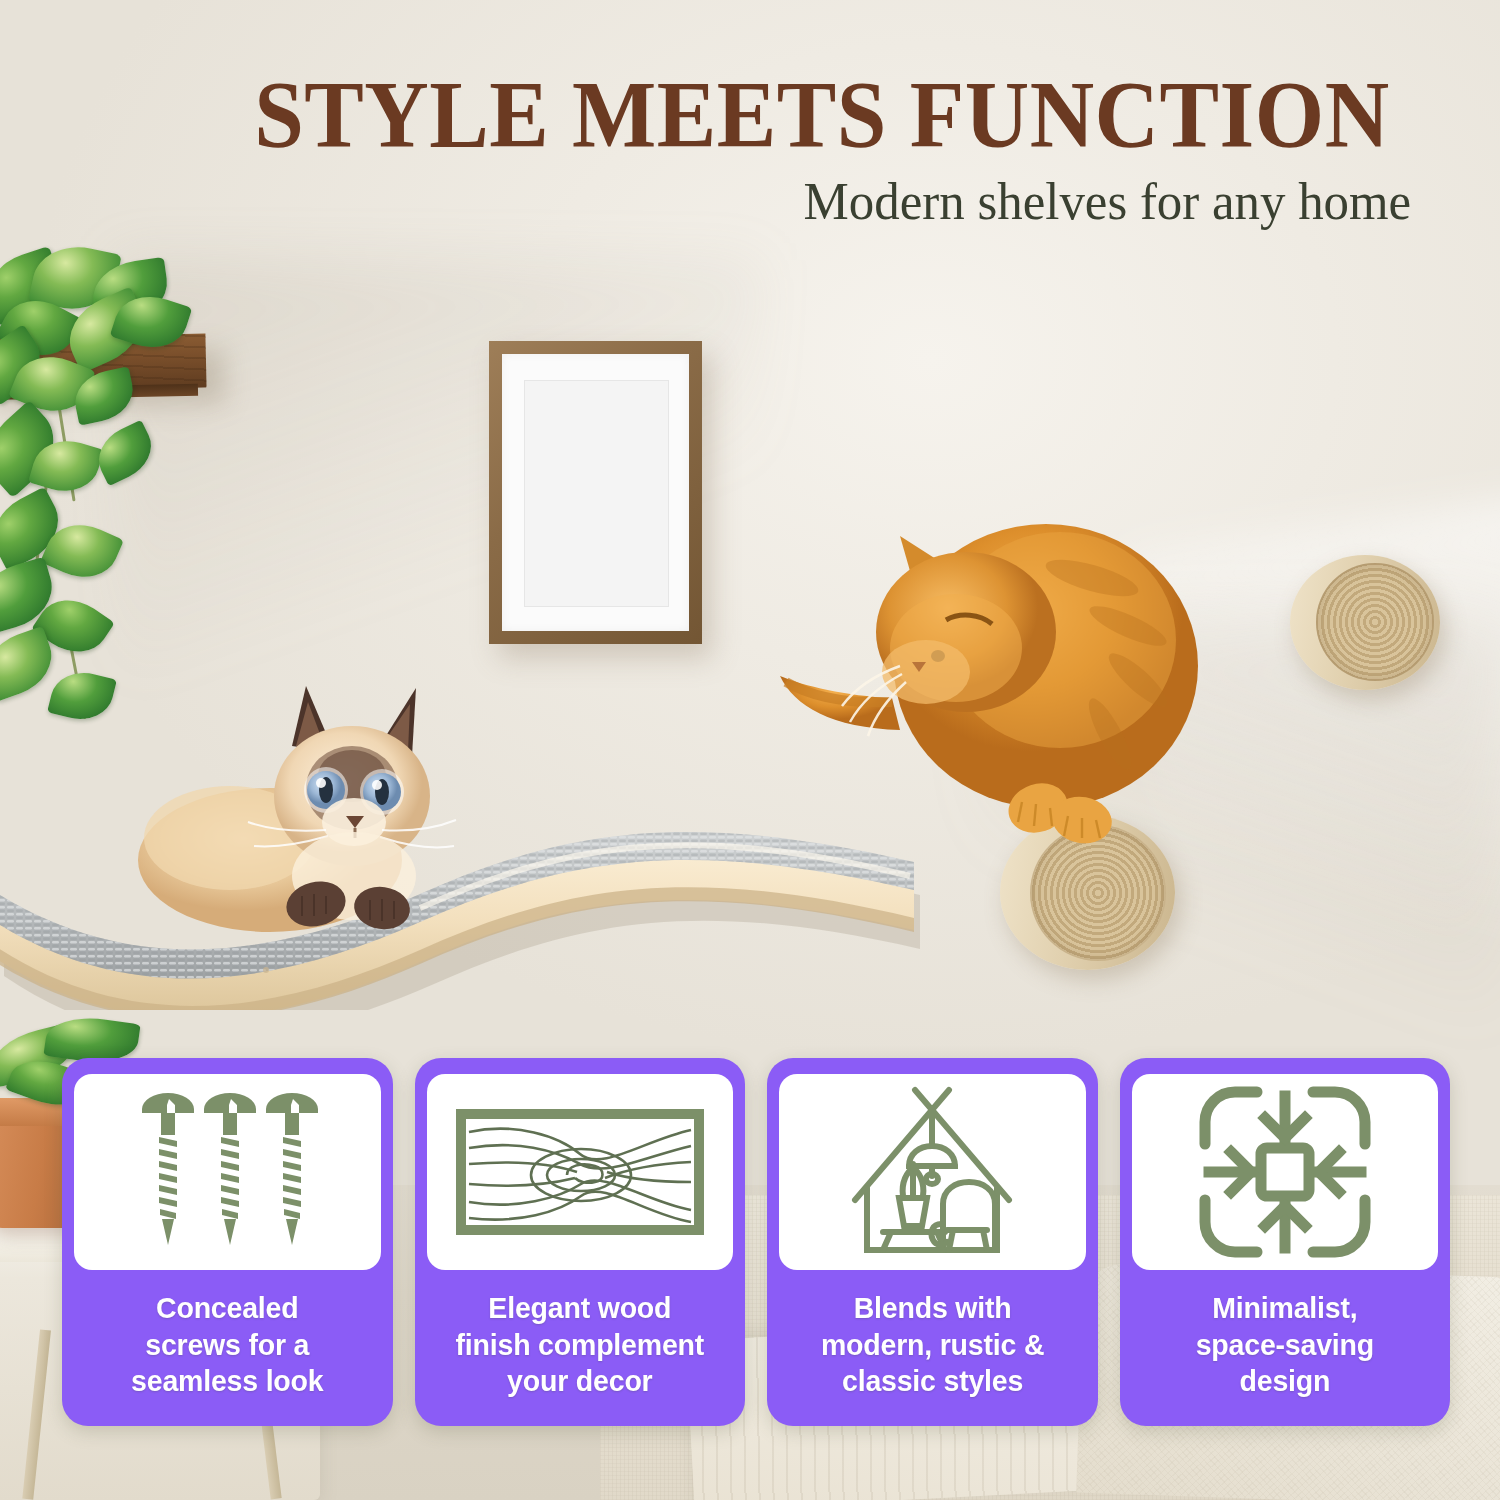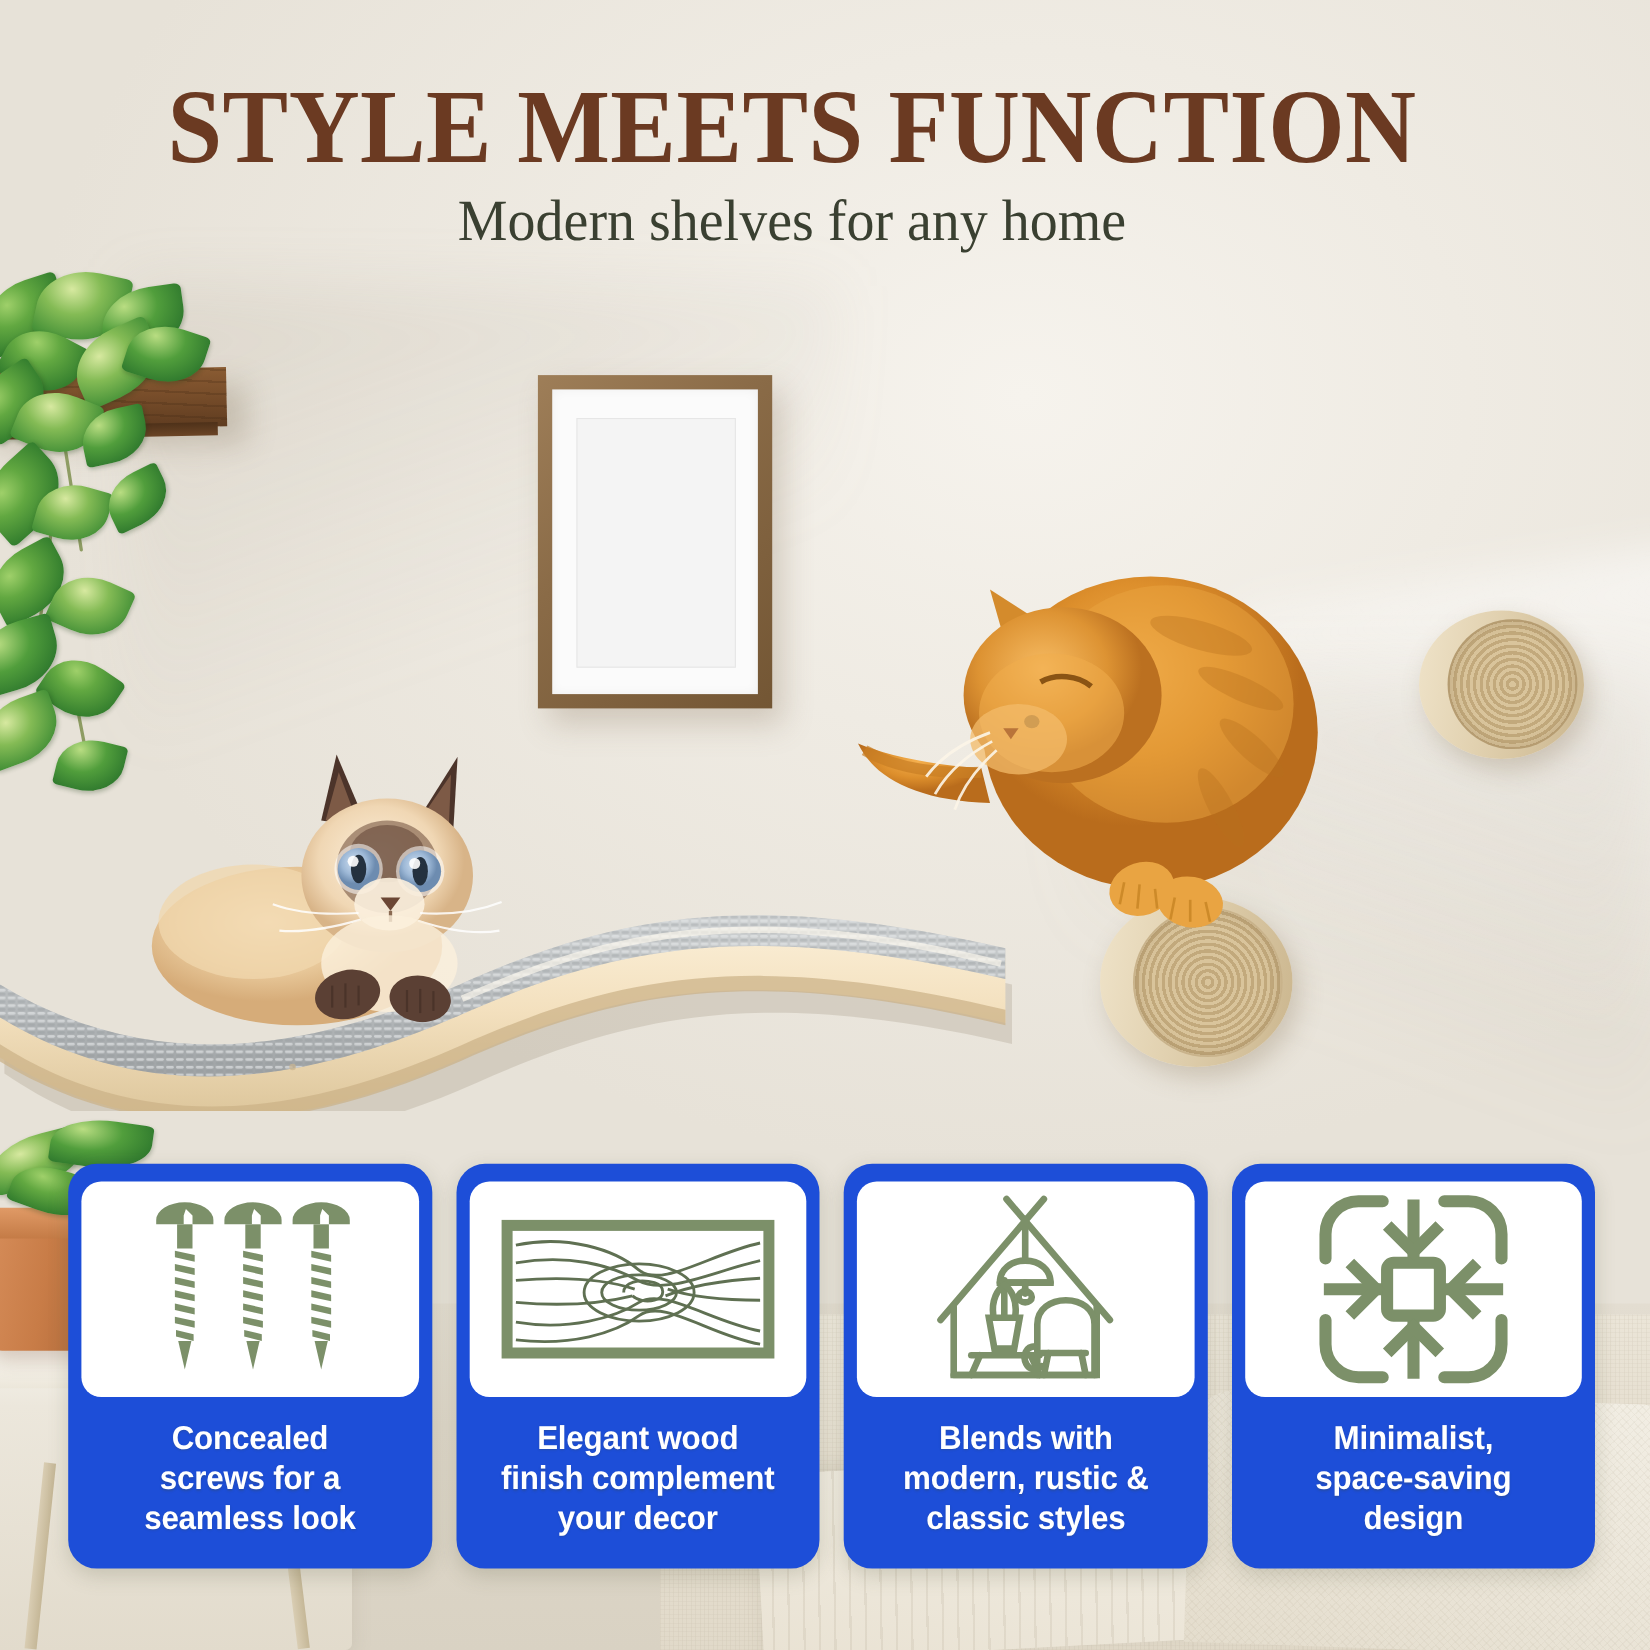--- a/index.html
+++ b/index.html
@@ -155,21 +155,21 @@
       repeating-radial-gradient(circle at 50% 50%,
         #d9c49b 0 3px, #c2a97c 3px 6px);
     box-shadow:inset 0 0 14px rgba(120,95,60,.35);
   }
 
   
   .cat-siamese{position:absolute;left:120px;top:680px;width:420px;height:260px;}
   .cat-ginger{position:absolute;left:760px;top:490px;width:540px;height:360px;}
 
   
-  .header{position:absolute;left:0;top:0;width:1440px;text-align:center;}
+  .header{position:absolute;left:0;top:0;width:1440px;text-align:right;}
   .title{
     margin:0;padding-top:66px;
     font-family:"Liberation Serif", serif;
     font-weight:700;font-size:96px;letter-spacing:.5px;line-height:1.02;
     color:#6b3a22;
     transform:scaleX(.93);
   }
   .subtitle{
     margin:8px 0 0 0;
     font-family:"Liberation Serif", serif;
@@ -177,21 +177,21 @@
     color:#3a4031;
     transform:scaleX(.96);
   }
 
   
   .cards{
     position:absolute;left:62px;top:1058px;width:1388px;height:368px;
     display:grid;grid-template-columns:repeat(4,1fr);gap:22px;
   }
   .card{
-    background:#1d4ed8;border-radius:26px;
+    background:#8b5cf6;border-radius:26px;
     padding:16px 12px 14px 12px;box-sizing:border-box;
     display:flex;flex-direction:column;align-items:center;
     box-shadow:0 6px 18px rgba(90,95,70,.22);
   }
   .card-icon{
     width:100%;height:196px;background:#ffffff;border-radius:18px;
     display:flex;align-items:center;justify-content:center;
     flex:0 0 auto;
   }
   .card-icon svg{display:block;}

